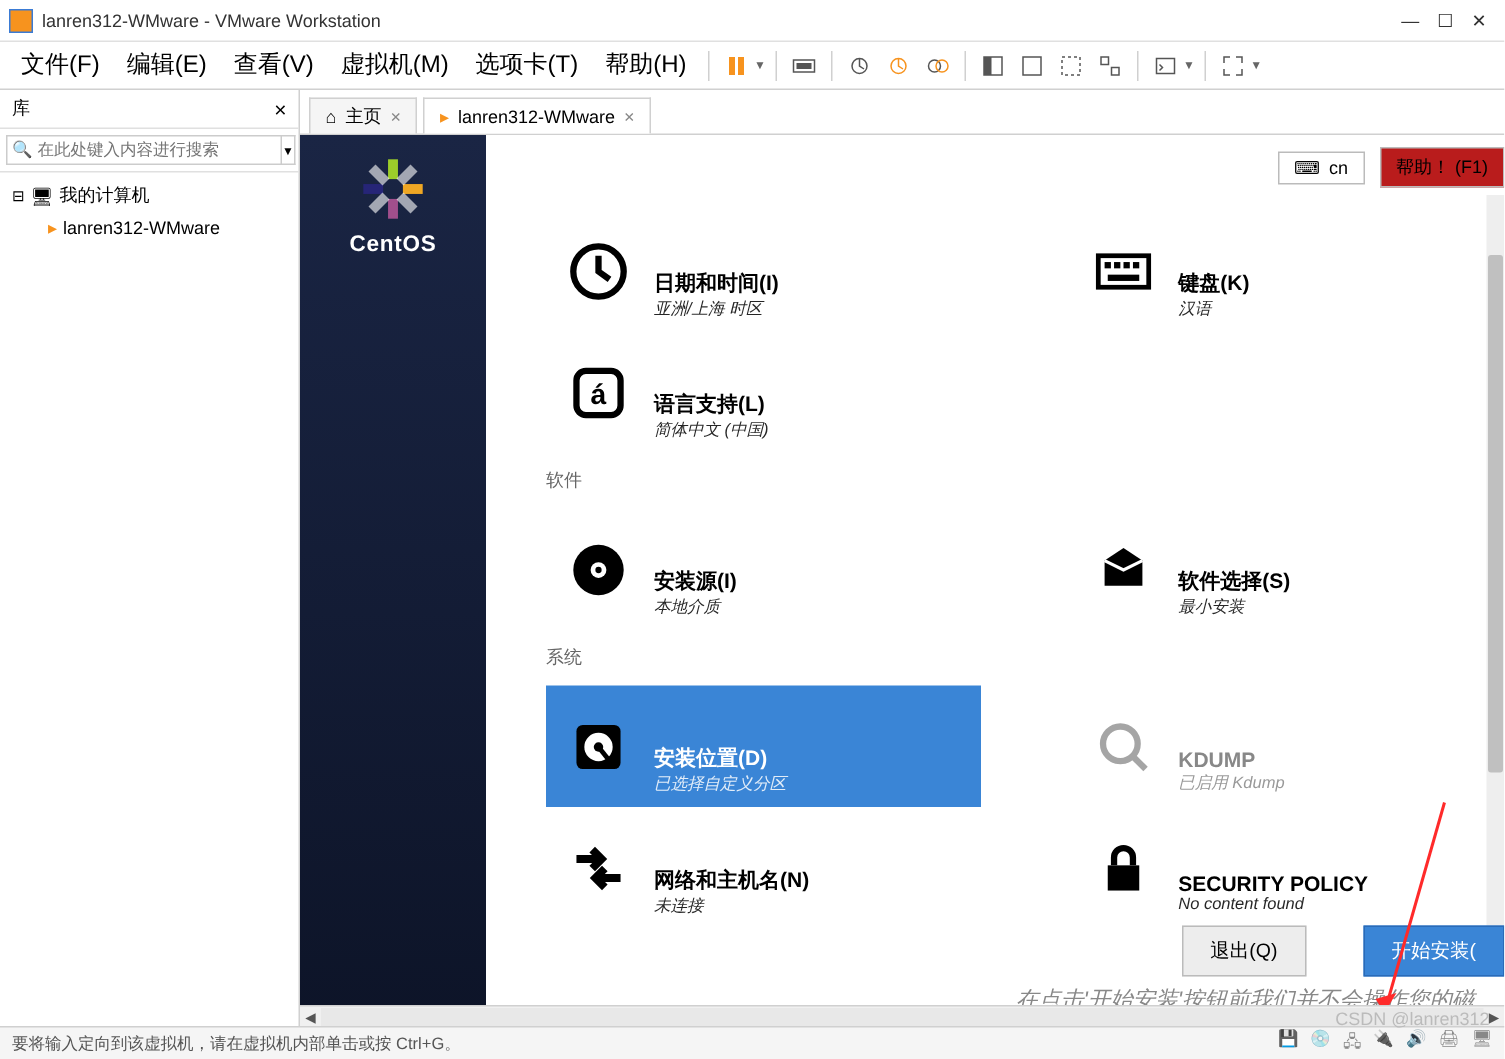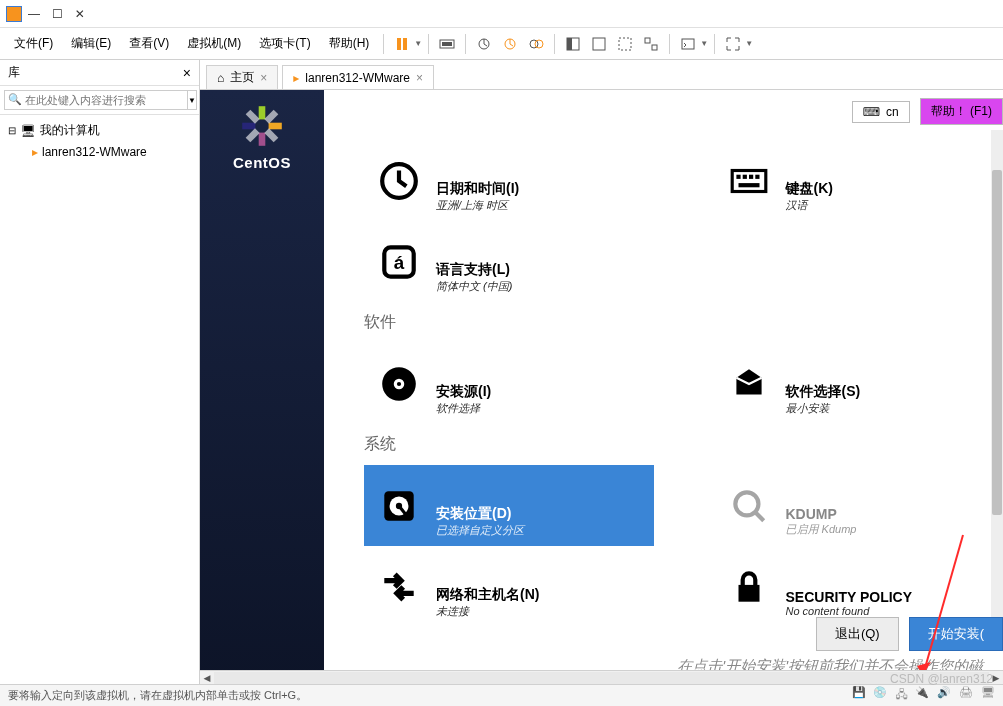--- a/index.html
+++ b/index.html
@@ -3,21 +3,21 @@
 <meta charset="utf-8">
 <style>
 * { margin: 0; padding: 0; box-sizing: border-box; font-family: "Microsoft YaHei", sans-serif; }
 body { width: 1003px; height: 706px; background: #fff; overflow: hidden; position: relative; }
 .titlebar { height: 28px; display: flex; align-items: center; padding: 0 6px; border-bottom: 1px solid #e0e0e0; }
 .titlebar .icon-vm { width: 16px; height: 16px; background: #f7931e; border: 1px solid #3a7bd5; margin-right: 6px; }
 .titlebar .title { font-size: 12px; color: #333; flex: 1; }
 .titlebar .winctl { display: flex; gap: 12px; padding-right: 6px; }
 .titlebar .winctl span { font-size: 12px; color: #333; cursor: pointer; }
 .menubar { height: 32px; display: flex; align-items: center; padding: 0 6px; border-bottom: 1px solid #d0d0d0; gap: 2px; }
-.menubar .menu { font-size: 12px; padding: 4px 8px; cursor: pointer; }
+.menubar .menu { font-size: 16px; padding: 4px 8px; cursor: pointer; }
 .menubar .sep { width: 1px; height: 20px; background: #d0d0d0; margin: 0 4px; }
 .menubar .tbtn { width: 24px; height: 24px; display: flex; align-items: center; justify-content: center; cursor: pointer; }
 .menubar .tbtn svg { width: 16px; height: 16px; }
 .menubar .dd { font-size: 8px; color: #666; margin-left: -2px; }
 .body { display: flex; height: calc(100% - 82px); }
 .sidebar { width: 200px; border-right: 1px solid #d0d0d0; display: flex; flex-direction: column; }
 .sidebar-hdr { display: flex; align-items: center; padding: 4px 8px; font-size: 12px; border-bottom: 1px solid #e0e0e0; }
 .sidebar-hdr .x { margin-left: auto; cursor: pointer; font-size: 14px; }
 .sidebar-search { display: flex; padding: 4px; border-bottom: 1px solid #e0e0e0; }
 .sidebar-search input { flex: 1; font-size: 11px; padding: 3px 20px 3px 6px; border: 1px solid #ccc; }
@@ -31,53 +31,54 @@
 .tab { height: 24px; border: 1px solid #d0d0d0; border-bottom: none; padding: 0 10px; display: flex; align-items: center; gap: 6px; font-size: 12px; background: #f5f5f5; margin-right: 4px; cursor: pointer; }
 .tab.active { background: #fff; }
 .tab .close { font-size: 12px; color: #888; }
 .vm-area { flex: 1; display: flex; overflow: hidden; position: relative; }
 .centos-side { width: 124px; background: linear-gradient(180deg, #1a2544 0%, #0d1428 100%); display: flex; flex-direction: column; align-items: center; padding-top: 14px; }
 .centos-logo { width: 44px; height: 44px; }
 .centos-text { color: #fff; font-size: 15px; font-weight: bold; margin-top: 6px; letter-spacing: 0.5px; }
 .installer { flex: 1; background: #fff; position: relative; overflow: hidden; }
 .inst-top { position: absolute; top: 8px; right: 0; display: flex; gap: 10px; align-items: center; }
 .lang-ind { border: 1px solid #bbb; padding: 3px 10px; font-size: 12px; display: flex; align-items: center; gap: 6px; background: #fff; }
-.help-btn { border: 1px solid #bbb; background: #d946ef; padding: 4px 10px; font-size: 12px; cursor: pointer; }
+.help-btn { border: 1px solid #bbb; background: #b91c1c; padding: 4px 10px; font-size: 12px; cursor: pointer; }
 .inst-body { padding: 50px 0 0 40px; }
-.sect-title { font-size: 16px; color: #666; margin: 10px 0 10px 0; }
+.sect-title { font-size: 12px; color: #666; margin: 10px 0 10px 0; }
 .row { display: flex; gap: 60px; }
 .opt { display: flex; gap: 14px; align-items: center; padding: 8px 12px; width: 300px; cursor: pointer; }
 .opt.sel { background: #3a85d6; color: #fff; }
 .opt .oicon { width: 46px; height: 46px; display: flex; align-items: center; justify-content: center; }
 .opt .oicon svg { width: 42px; height: 42px; }
 .opt .otxt { display: flex; flex-direction: column; margin-top: 32px; }
 .opt .otxt .t1 { font-size: 14px; font-weight: bold; }
 .opt .otxt .t2 { font-size: 11px; font-style: italic; opacity: 0.85; }
 .opt.dis .oicon svg { opacity: 0.35; }
 .opt.dis .otxt { color: #888; }
 .inst-footer { position: absolute; bottom: 8px; right: 0; text-align: right; }
 .inst-footer .btns { display: flex; gap: 10px; justify-content: flex-end; margin-bottom: 6px; }
-.btn { border: 1px solid #bbb; padding: 7px 18px; font-size: 13px; background: #ededed; cursor: pointer; }
+.btn { border: 1px solid #bbb; padding: 7px 18px; font-size: 13px; background: #ededed; cursor: pointer; margin-left: 28px; }
 .btn.primary { background: #3a85d6; color: #fff; border-color: #2a6bb8; }
 .inst-footer .hint { font-size: 15px; color: #888; font-style: italic; padding-right: 20px; }
 .vm-scroll { position: absolute; bottom: 0; left: 0; right: 0; height: 14px; background: #f0f0f0; border-top: 1px solid #d0d0d0; display: flex; align-items: center; }
 .vm-scroll .arr { width: 14px; text-align: center; font-size: 9px; color: #555; cursor: pointer; }
 .vm-scroll .track { flex: 1; height: 12px; background: #e8e8e8; }
 .statusbar { height: 22px; border-top: 1px solid #d0d0d0; display: flex; align-items: center; padding: 0 8px; font-size: 11px; color: #555; background: #f5f5f5; }
 .statusbar .sicons { margin-left: auto; display: flex; gap: 8px; color: #888; }
 .watermark { position: absolute; right: 10px; bottom: 20px; font-size: 12px; color: #bbb; }
 .arrow-annot { position: absolute; right: 30px; top: 440px; pointer-events: none; }
 .inst-scroll { position: absolute; top: 40px; right: 0; bottom: 60px; width: 12px; background: #eee; }
 .inst-scroll .thumb { position: absolute; left: 1px; right: 1px; top: 8%; height: 70%; background: #c0c0c0; border-radius: 2px; }
 </style>
 </head>
 <body>
 
 <div class="titlebar">
   <div class="icon-vm"></div>
+  <div class="title">lanren312-WMware - VMware Workstation</div>
   <div class="winctl">
     <span>—</span>
     <span>☐</span>
     <span>✕</span>
   </div>
 </div>
 
 <div class="menubar">
   <div class="menu">文件(F)</div>
   <div class="menu">编辑(E)</div>
@@ -283,21 +284,21 @@
             <div class="opt">
               <div class="oicon">
                   <svg viewBox="0 0 40 40">
                     <circle cx="20" cy="20" r="16" fill="#000"></circle>
                     <circle cx="20" cy="20" r="5" fill="#fff"></circle>
                     <circle cx="20" cy="20" r="2" fill="#000"></circle>
                   </svg>
                 </div>
               <div class="otxt">
                   <span class="t1">安装源(I)</span>
-                  <span class="t2">软件选择</span>
+                  <span class="t2">本地介质</span>
                 </div>
             </div>
             <div class="opt">
               <div class="oicon">
                   <svg viewBox="0 0 40 40">
                     <path d="M8 14 L20 6 L32 14 L32 30 L8 30 Z" fill="#000"></path>
                     <path d="M8 14 L20 20 L32 14" stroke="#fff" stroke-width="2" fill="none"></path>
                   </svg>
                 </div>
               <div class="otxt">

